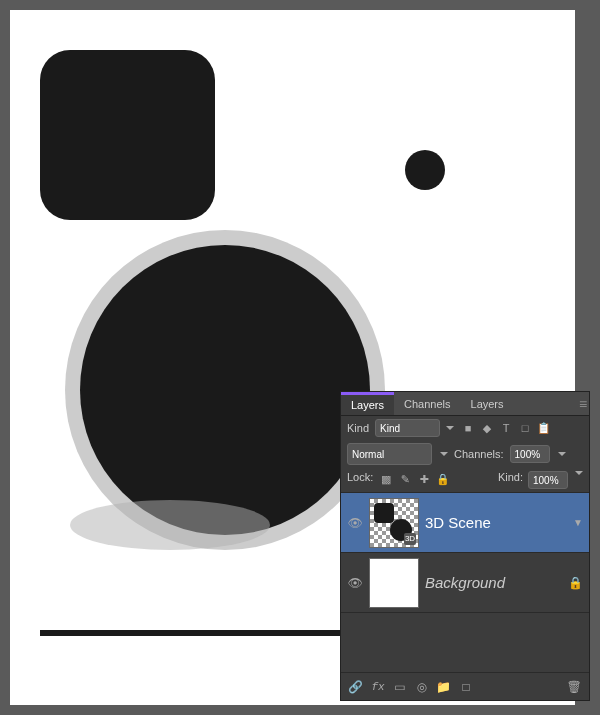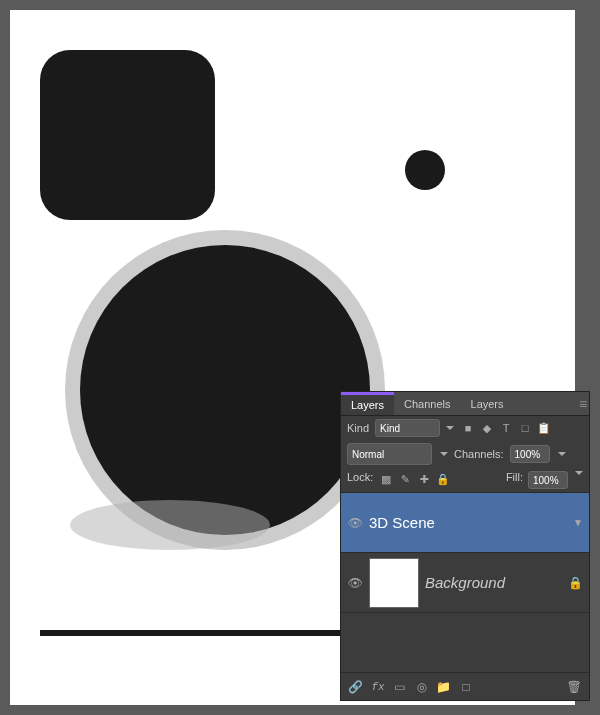--- a/index.html
+++ b/index.html
@@ -471,29 +471,36 @@
     </div>
 
     <div class="lock-row">
       <span class="lock-label">Lock:</span>
       <div class="lock-icons">
         <span class="lock-icon">▩</span>
         <span class="lock-icon">✎</span>
         <span class="lock-icon">✚</span>
         <span class="lock-icon">🔒</span>
       </div>
-      <span class="fill-label">Fill:</span>
+      <span class="fill-label">Kind:</span>
       <input class="fill-input" type="text" value="100%" style="">
       <span class="select-arrow"></span>
     </div>
 
     <div class="layers-list">
 
       <div class="layer-row active">
         <div class="eye-icon">👁</div>
+        <div class="layer-thumb">
+          <div class="thumb-3d">
+            <div class="thumb-3d-square"></div>
+            <div class="thumb-3d-circle"></div>
+          </div>
+          <div class="layer-type-icon">3D</div>
+        </div>
         <span class="layer-name">3D Scene</span>
         <span class="layer-arrow">▼</span>
       </div>
 
       <div class="layer-row inactive">
         <div class="eye-icon">👁</div>
         <div class="layer-thumb">
           <div class="thumb-bg"></div>
         </div>
         <span class="layer-name" style="color:#ccc; font-style:italic;">Background</span>

